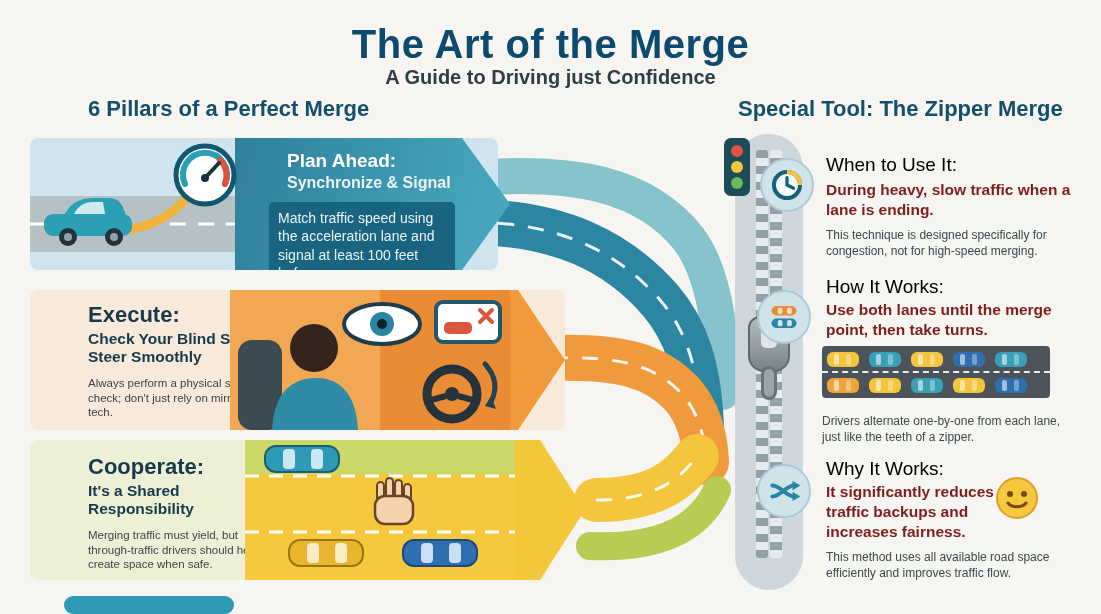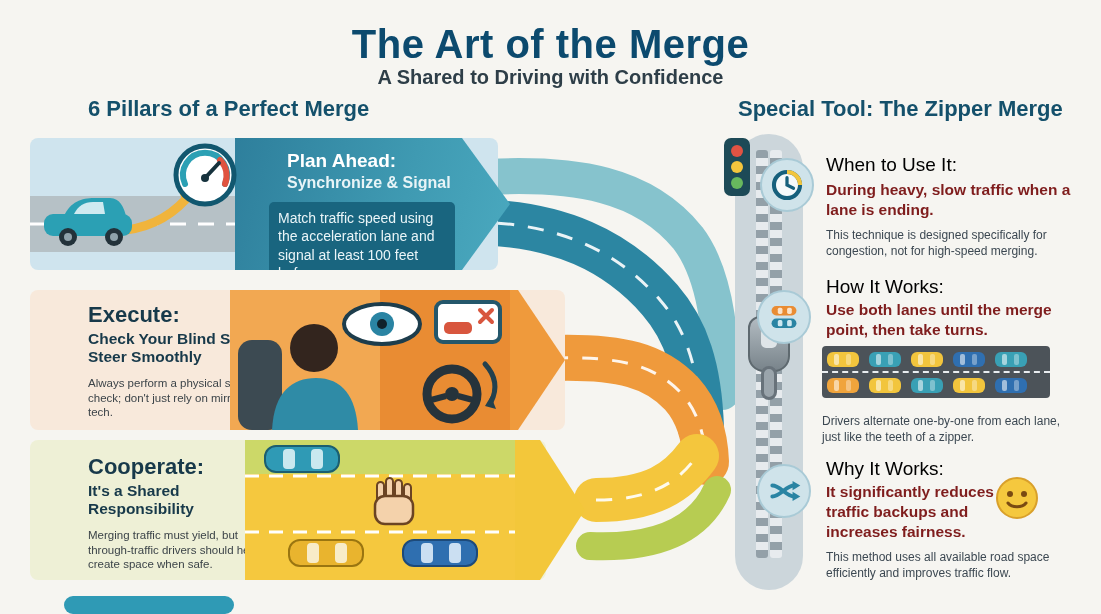--- a/index.html
+++ b/index.html
@@ -98,21 +98,21 @@
   .smiley { position:absolute; left:995px; top:476px; width:44px; height:44px; z-index:3; }
   .deco-bar { position:absolute; left:64px; top:596px; width:170px; height:18px;
               background:#2f9ab5; border-radius:9px; }
 </style>
 </head>
 <body>
 
 <div class="stage">
 
   <div class="title">The Art of the Merge</div>
-  <div class="subtitle">A Shared to Driving with Confidence</div>
+  <div class="subtitle">A Guide to Driving just Confidence</div>
   <div class="col-heading left-heading">6 Pillars of a Perfect Merge</div>
   <div class="col-heading right-heading">Special Tool: The Zipper Merge</div>
 
   <svg class="curves" width="1101" height="614" viewBox="0 0 1101 614">
     <path d="M 470 178 C 580 170 646 186 688 238 C 714 272 722 330 722 392" fill="none" stroke="#86c3cd" stroke-width="36" stroke-linecap="round"></path>
     <path d="M 468 222 C 560 222 618 252 660 300 C 686 330 699 368 701 428" fill="none" stroke="#2c86a2" stroke-width="46" stroke-linecap="round"></path>
     <path d="M 468 222 C 560 222 618 252 660 300 C 686 330 699 368 701 428" fill="none" stroke="#ffffff" stroke-width="3" stroke-dasharray="16 14" opacity=".9"></path>
     <path d="M 552 358 C 622 356 656 366 682 394 C 698 412 705 436 706 462" fill="none" stroke="#ef9a3c" stroke-width="46" stroke-linecap="round"></path>
     <path d="M 552 358 C 622 356 656 366 682 394 C 698 412 705 436 706 462" fill="none" stroke="#ffffff" stroke-width="3" stroke-dasharray="16 14" opacity=".9"></path>
     <path d="M 596 500 C 652 500 678 482 697 456" fill="none" stroke="#f4c63d" stroke-width="44" stroke-linecap="round"></path>

